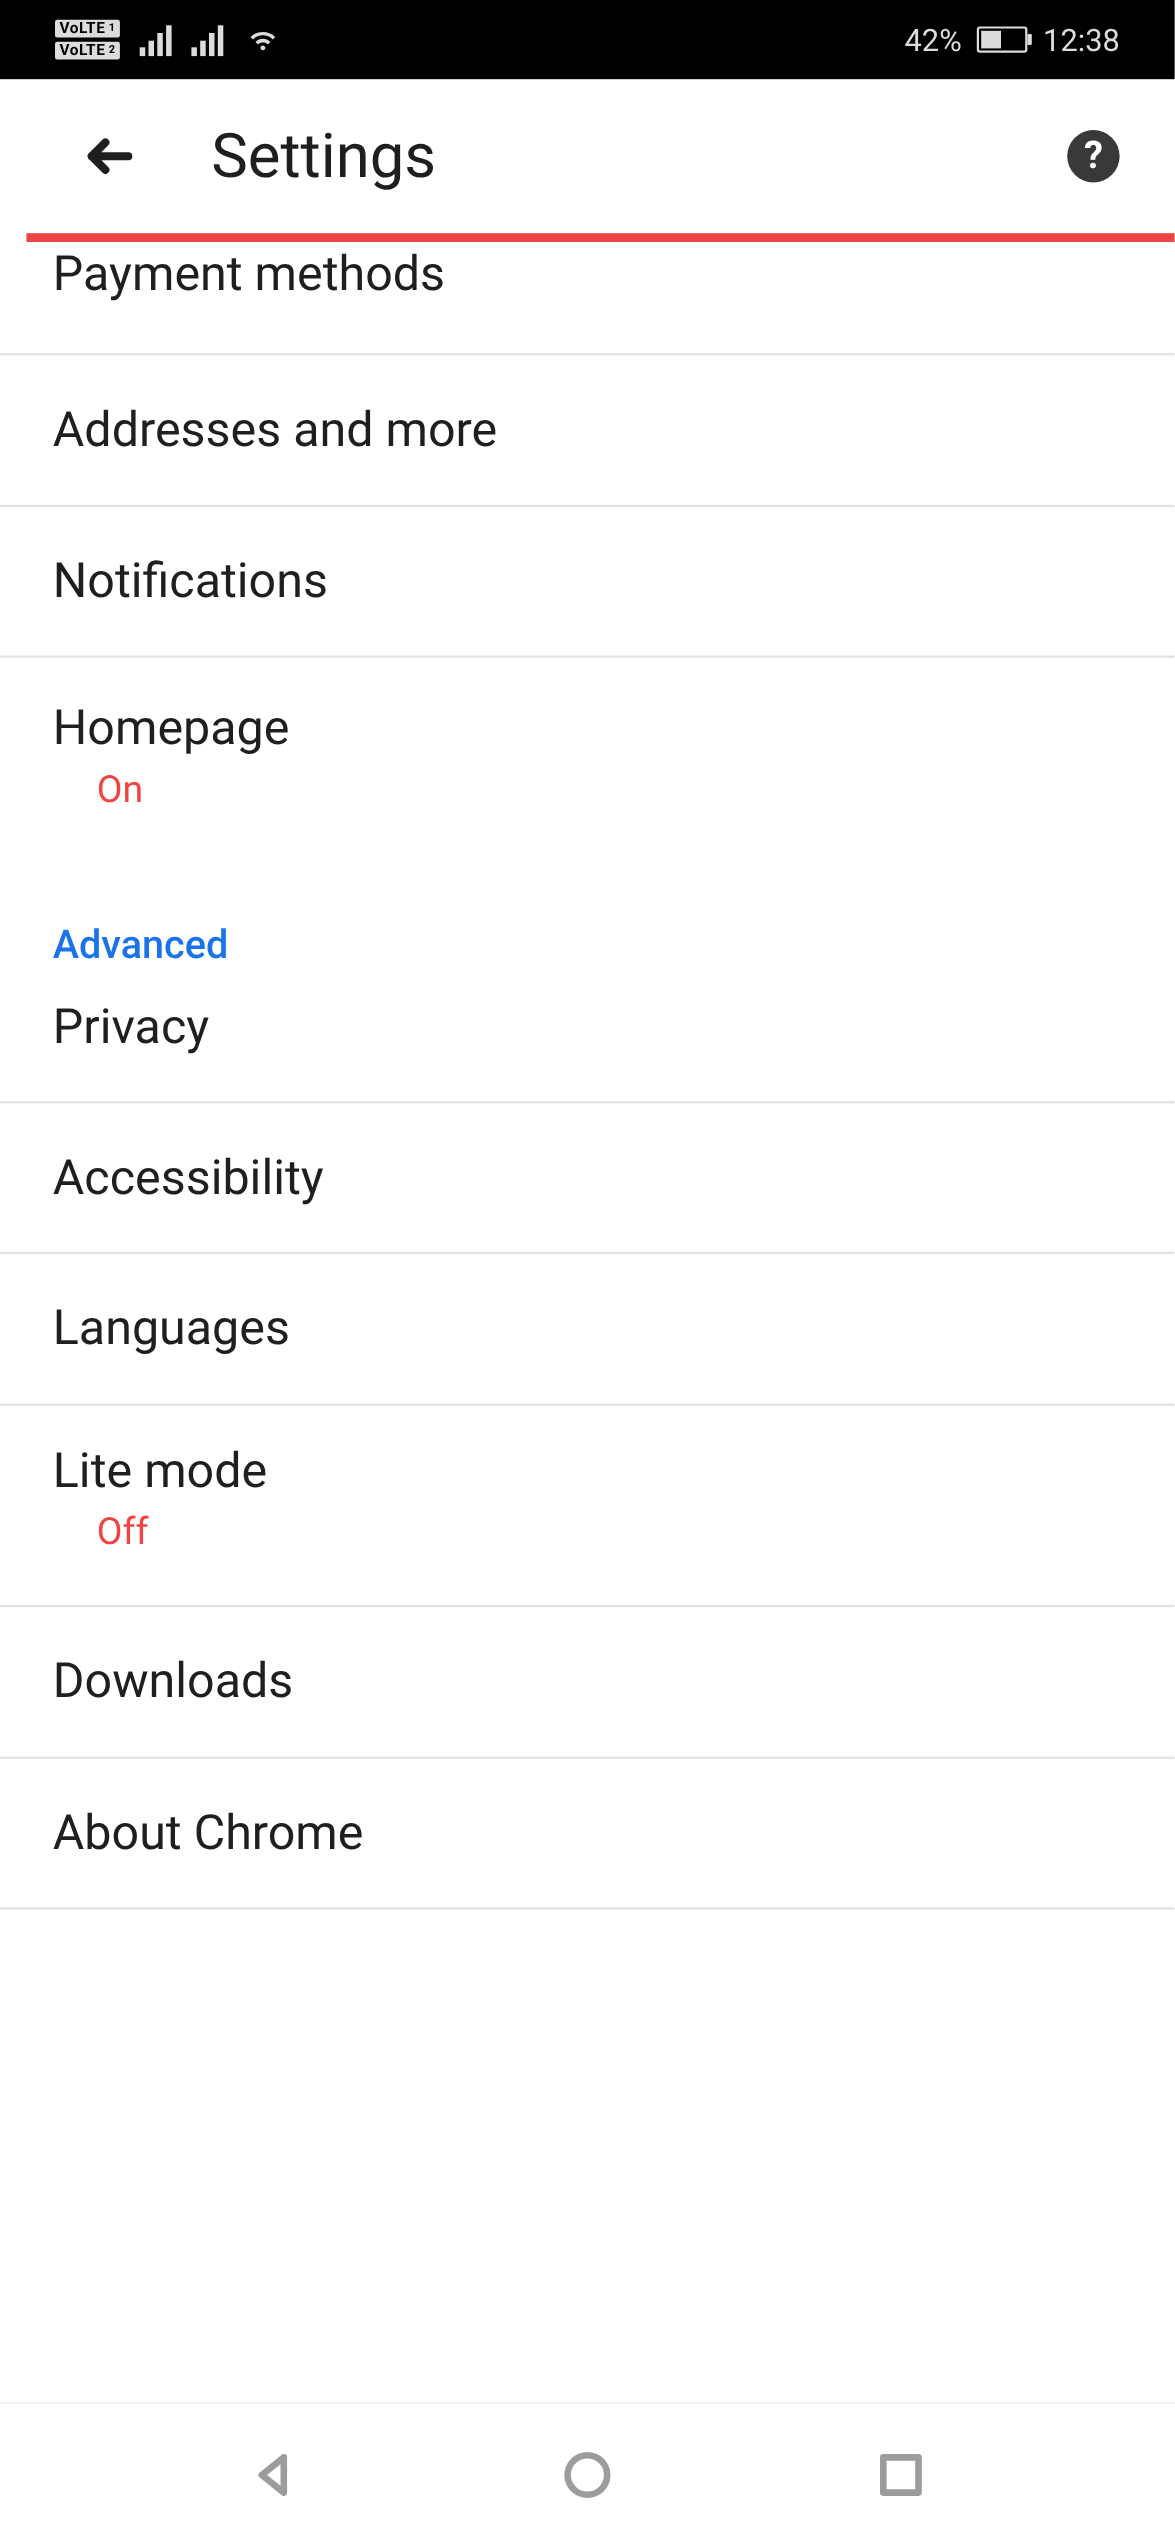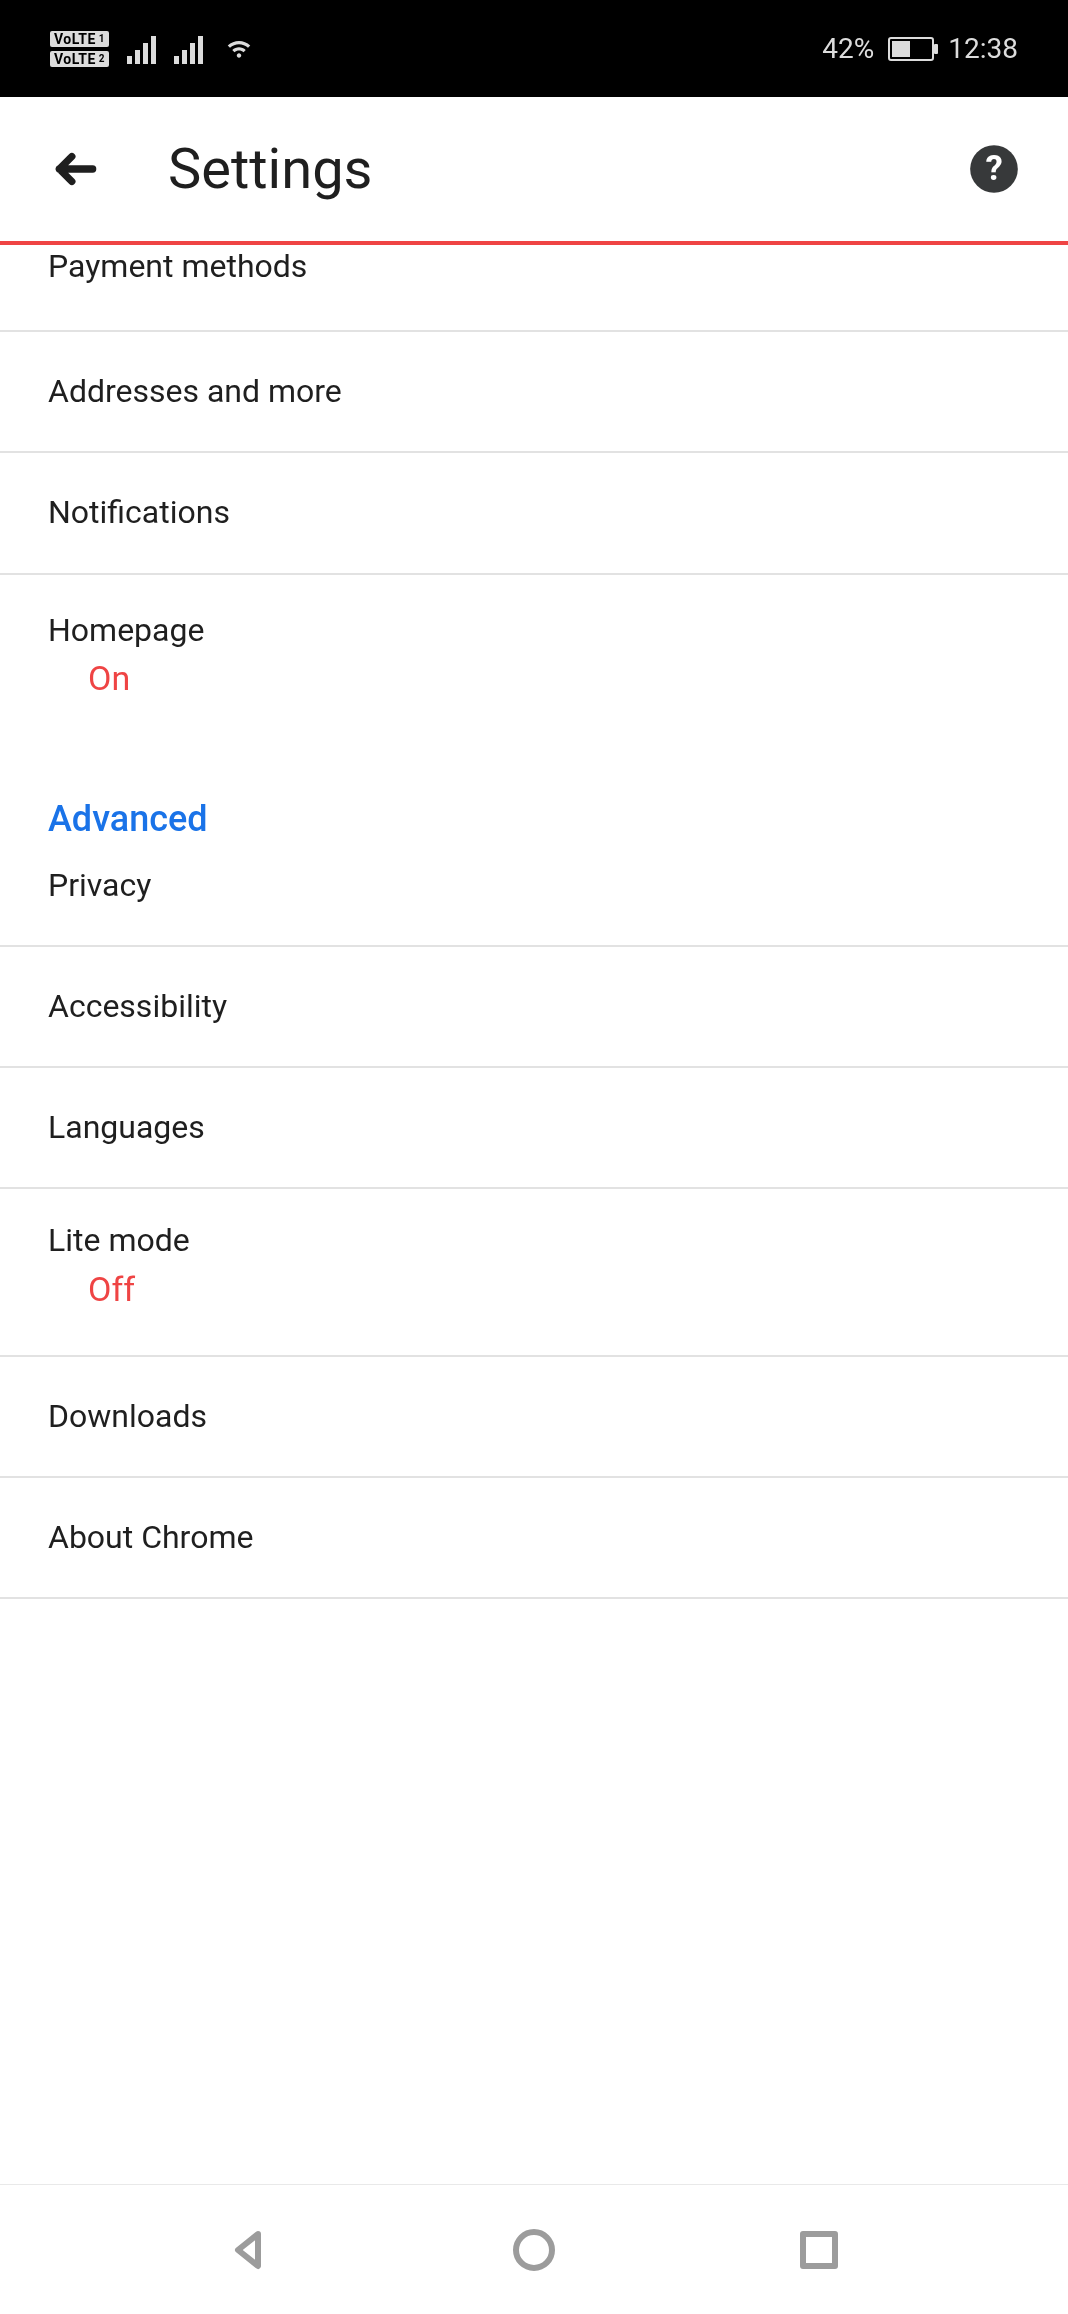--- a/index.html
+++ b/index.html
@@ -2,21 +2,21 @@
 <html><head>
 <meta charset="utf-8">
 <style>
   * { box-sizing: border-box; margin: 0; padding: 0; }
   html, body { width: 1068px; height: 2314px; font-family: Roboto, "Helvetica Neue", Arial, sans-serif; background: #fff; color: #1f1f1f; }
 
   
   .status-bar {
     background: #000;
     color: #dcdcdc;
-    height: 97px;
+    height: 72px;
     display: flex;
     align-items: center;
     justify-content: space-between;
     padding: 0 50px;
     font-size: 28px;
     font-weight: 400;
   }
   .status-left { display: flex; align-items: center; gap: 18px; }
   .status-right { display: flex; align-items: center; gap: 14px; margin-left: 46px; }
   .volte-group { display:flex; flex-direction:column; gap:4px; }
@@ -42,43 +42,44 @@
     content:""; position:absolute; right:-6px; top:5px; width:4px; height:10px;
     background:#dcdcdc; border-radius:1px;
   }
   .battery-fill{ position:absolute; left:2px; top:2px; bottom:2px; width:42%; background:#dcdcdc; }
 
   
   .app-bar {
     height: 148px;
     display:flex; align-items:center;
     padding: 0 48px;
-    border-bottom: 4px solid #ef4444;
+    border-bottom: 8px solid #ef4444;
     position: relative;
+    margin-left: 24px;
   }
   .back-btn { width:56px; height:56px; display:flex; align-items:center; justify-content:center; }
   .back-btn svg { width:50px; height:50px; stroke:#1f1f1f; fill:none; stroke-width:3.5; stroke-linecap:round; stroke-linejoin:round; }
   .app-title {
     font-size: 56px; font-weight:400; margin-left: 64px; color:#1f1f1f;
   }
   .help-btn {
     position:absolute; right:48px; top:50%; transform:translateY(-50%);
     width:52px; height:52px; display:flex; align-items:center; justify-content:center;
   }
   .help-btn svg { width:52px; height:52px; }
 
   
   .list { background:#fff; }
   .row {
     padding: 32px 48px;
     border-bottom: 2px solid #e2e2e2;
   }
   .row.first-partial { padding-top: 0; padding-bottom: 42px; }
   .row.no-border { border-bottom: none; }
-  .row .primary { font-size: 32px; color:#1f1f1f; line-height:1.35; }
+  .row .primary { font-size: 44px; color:#1f1f1f; line-height:1.35; }
   .row .secondary { font-size: 34px; color:#ef4444; margin-top:6px;margin-left:40px; }
   .row.tall { padding-top:38px; padding-bottom:38px; }
 
   .section-gap { height: 28px; }
   .section-header {
     padding: 32px 48px 4px 48px;
     font-size: 36px;
     font-weight:500;
     color:#1a73e8;
   }

